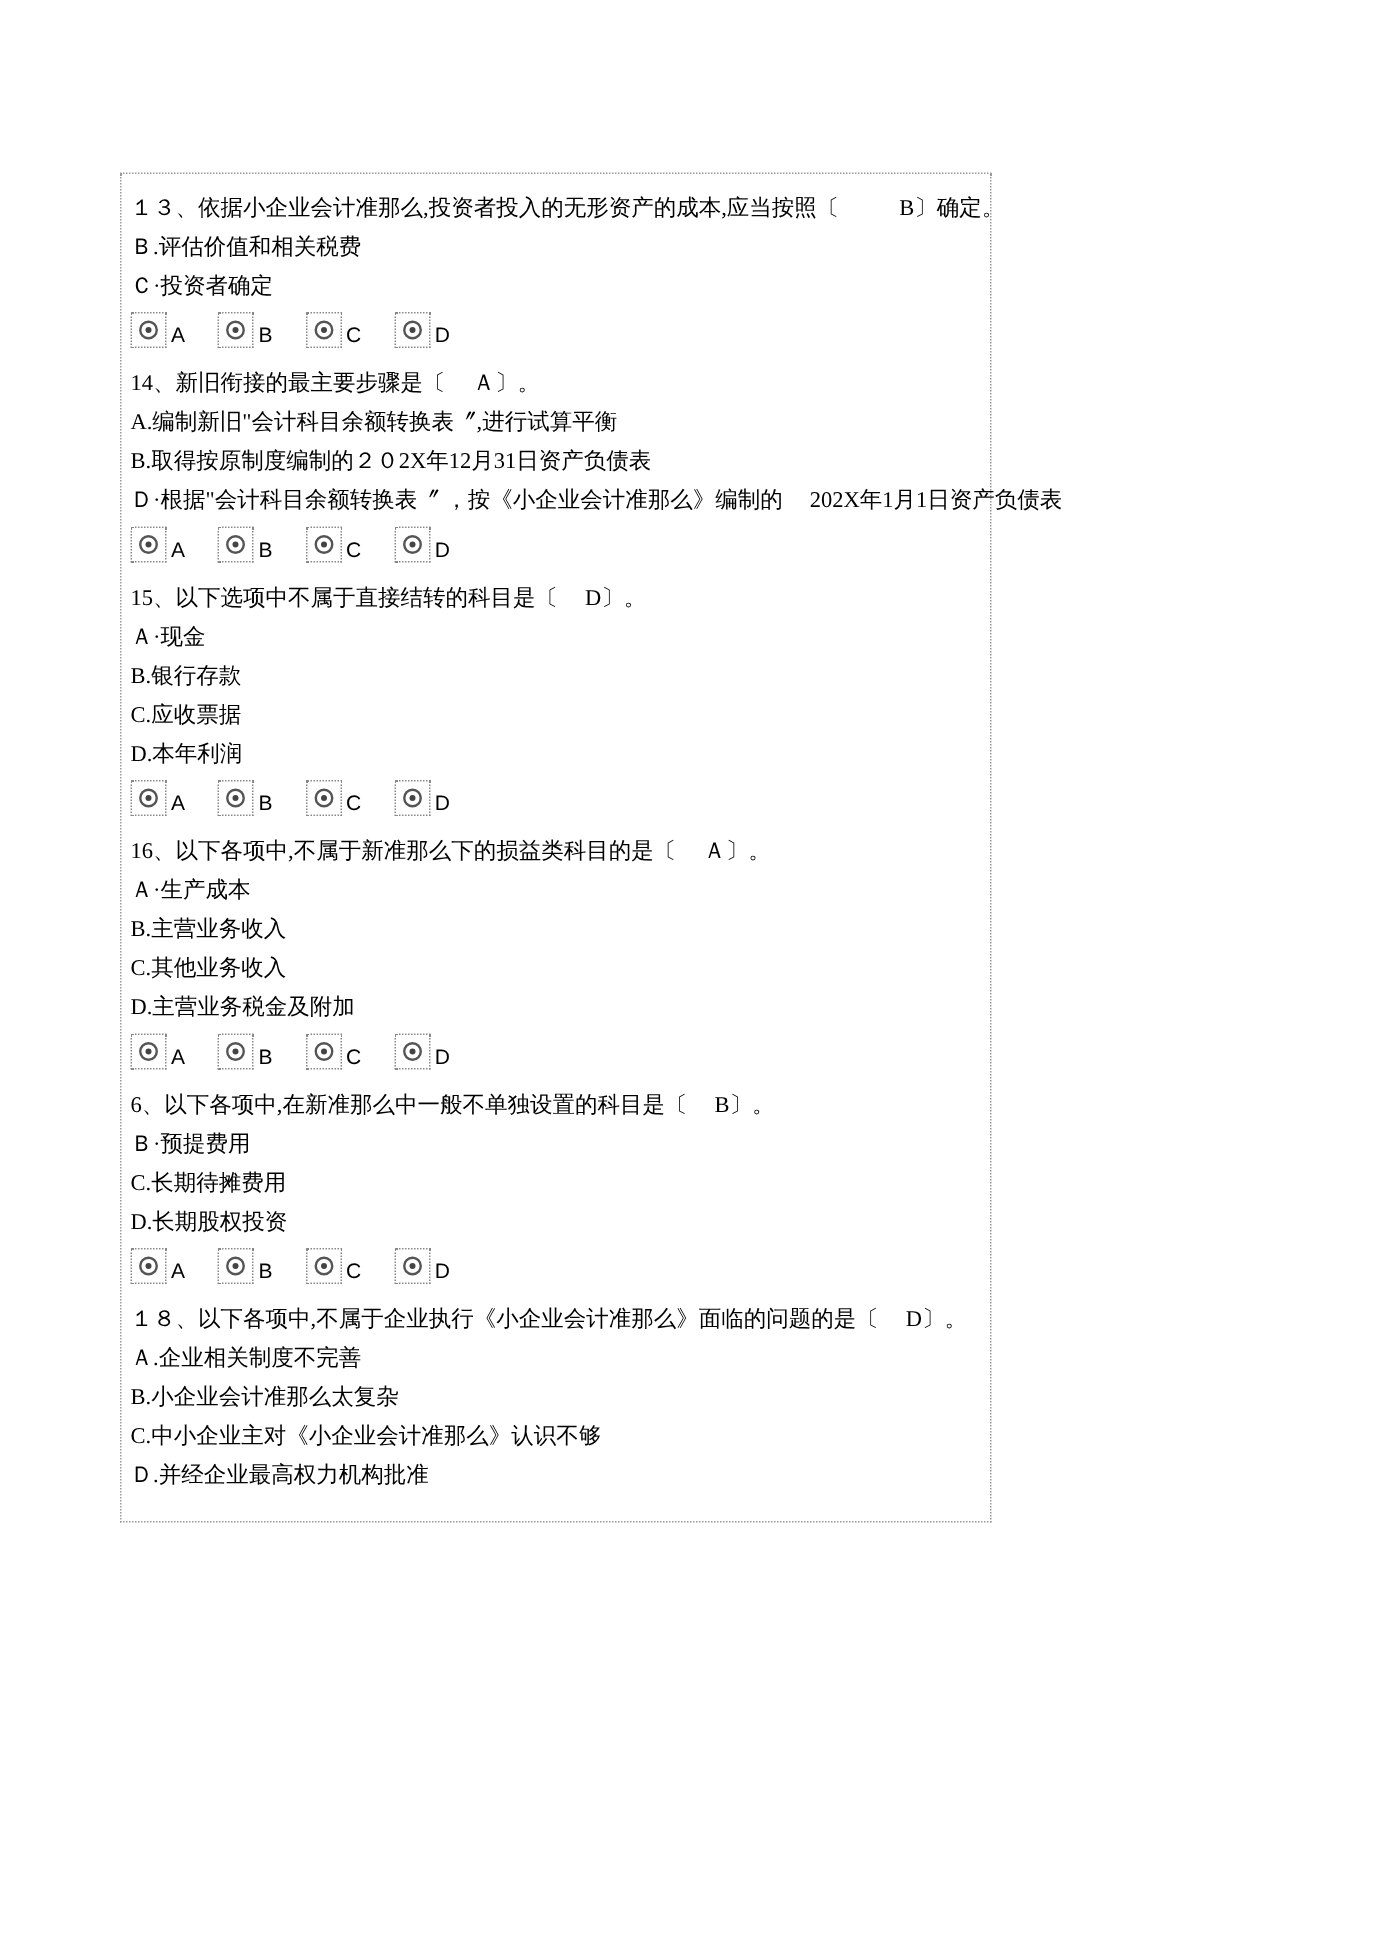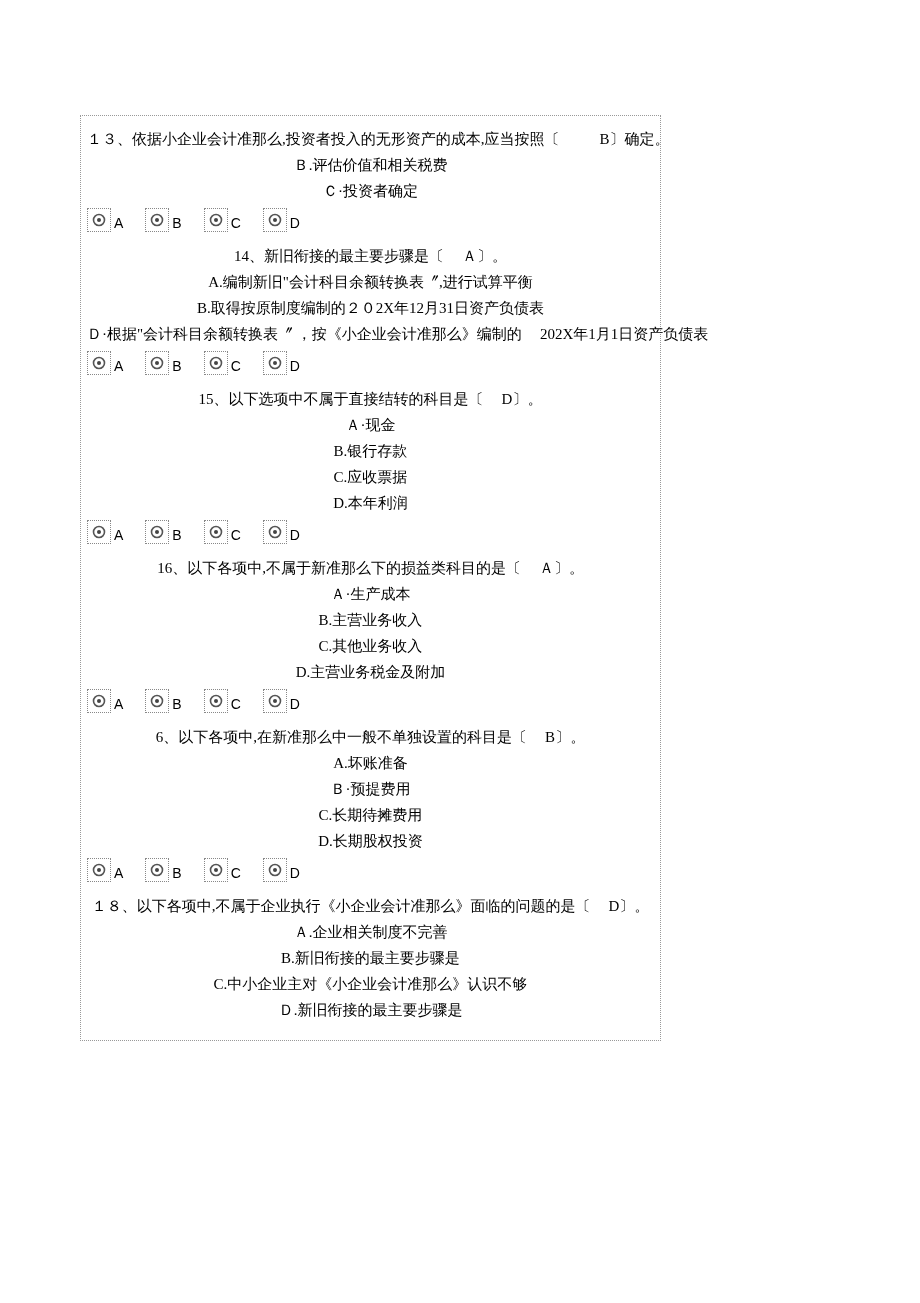--- a/index.html
+++ b/index.html
@@ -10,21 +10,20 @@
     font-size: 15px;
     color: #000;
     line-height: 1.4;
   }
   .page {
     width: 736px;
     min-height: 1303px;
     box-sizing: border-box;
     padding: 115px 75px 60px 80px;
     position: relative;
-    text-align: center;
   }
   .inner {
     border: 1px dotted #999;
     padding: 8px 6px 14px 6px;
   }
   .line {
     margin: 5px 0;
     white-space: nowrap;
   }
   .ans-row {
@@ -246,21 +245,20 @@
               <circle cx="7" cy="7" r="2" fill="#444"></circle>
             </svg>
           </span>
           <span class="radio-label">D</span>
         </span>
       </div>
 
     <div class="line">
       <span>6、以下各项中,在新准那么中一般不单独设置的科目是〔</span><span class="gap-m"></span><span>B</span><span>〕。</span>
     </div>
-    <div class="line">A.坏账准备</div>
     <div class="line">Ｂ·预提费用</div>
     <div class="line">C.长期待摊费用</div>
     <div class="line">D.长期股权投资</div>
     <div class="ans-row">
         <span class="radio-wrap">
           <span class="radio-box">
             <svg viewBox="0 0 14 14">
               <circle cx="7" cy="7" r="5.5" fill="none" stroke="#555" stroke-width="1.6"></circle>
               <circle cx="7" cy="7" r="2" fill="#444"></circle>
             </svg>
@@ -293,18 +291,18 @@
             </svg>
           </span>
           <span class="radio-label">D</span>
         </span>
       </div>
 
     <div class="line">
       <span>１８、以下各项中,不属于企业执行《小企业会计准那么》面临的问题的是〔</span><span class="gap-m"></span><span>D</span><span>〕。</span>
     </div>
     <div class="line">Ａ.企业相关制度不完善</div>
-    <div class="line">B.新旧衔接的最主要步骤是</div>
+    <div class="line">B.小企业会计准那么太复杂</div>
     <div class="line">C.中小企业主对《小企业会计准那么》认识不够</div>
-    <div class="line">Ｄ.新旧衔接的最主要步骤是</div>
+    <div class="line">Ｄ.并经企业最高权力机构批准</div>
 
   </div>
 </div>
 
 </body></html>

